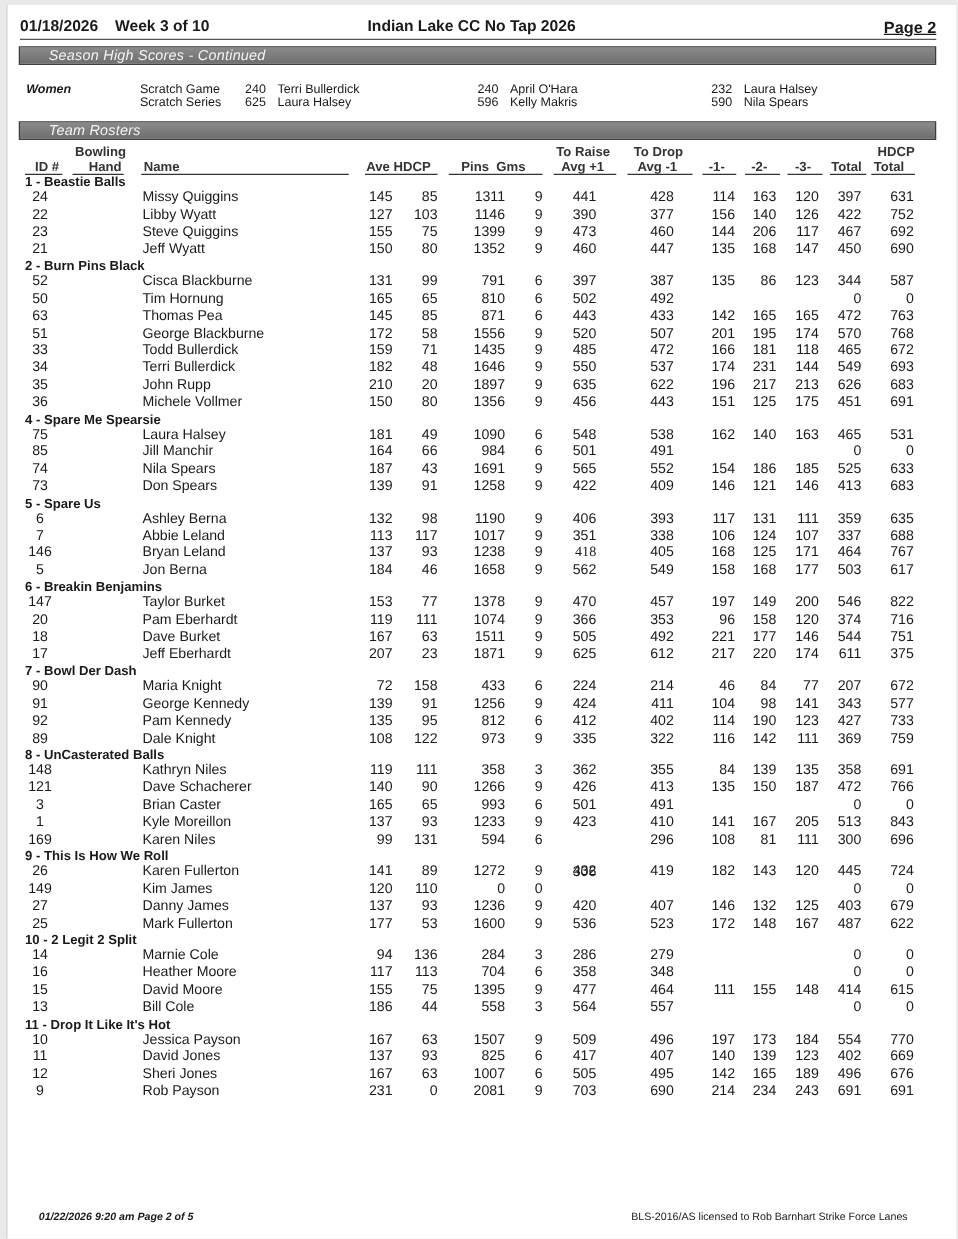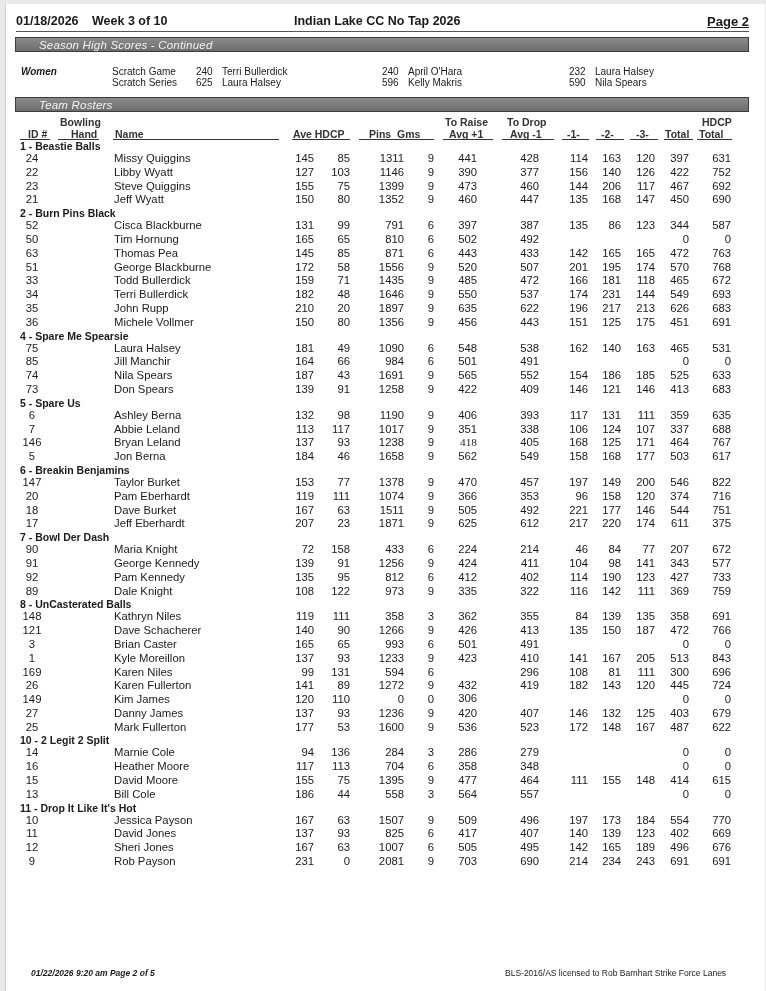--- a/index.html
+++ b/index.html
@@ -603,20 +603,23 @@
       <span class="c" style="right: 362px;">594</span>
       <span class="c" style="right: 332px;">6</span>
       <span class="c" style="right: 289px; margin-top: 26px;">306</span>
       <span class="c" style="right: 227px; margin-left: 40px;">296</span>
       <span class="c" style="right: 178px;">108</span>
       <span class="c" style="right: 145px;">81</span>
       <span class="c" style="right: 111px;">111</span>
       <span class="c" style="right: 77px;">300</span>
       <span class="c" style="right: 35px;">696</span>
     </div>
+    <div class="team">
+      <span>9 - This Is How We Roll</span>
+    </div>
     <div class="row">
       <span style="left: 12px; width: 40px; text-align: center;">26</span>
       <span style="left: 114px;">Karen Fullerton</span>
       <span class="c" style="right: 452px;">141</span>
       <span class="c" style="right: 416px;">89</span>
       <span class="c" style="right: 362px;">1272</span>
       <span class="c" style="right: 332px;">9</span>
       <span class="c" style="right: 289px;">432</span>
       <span class="c" style="right: 227px;">419</span>
       <span class="c" style="right: 178px;">182</span>

